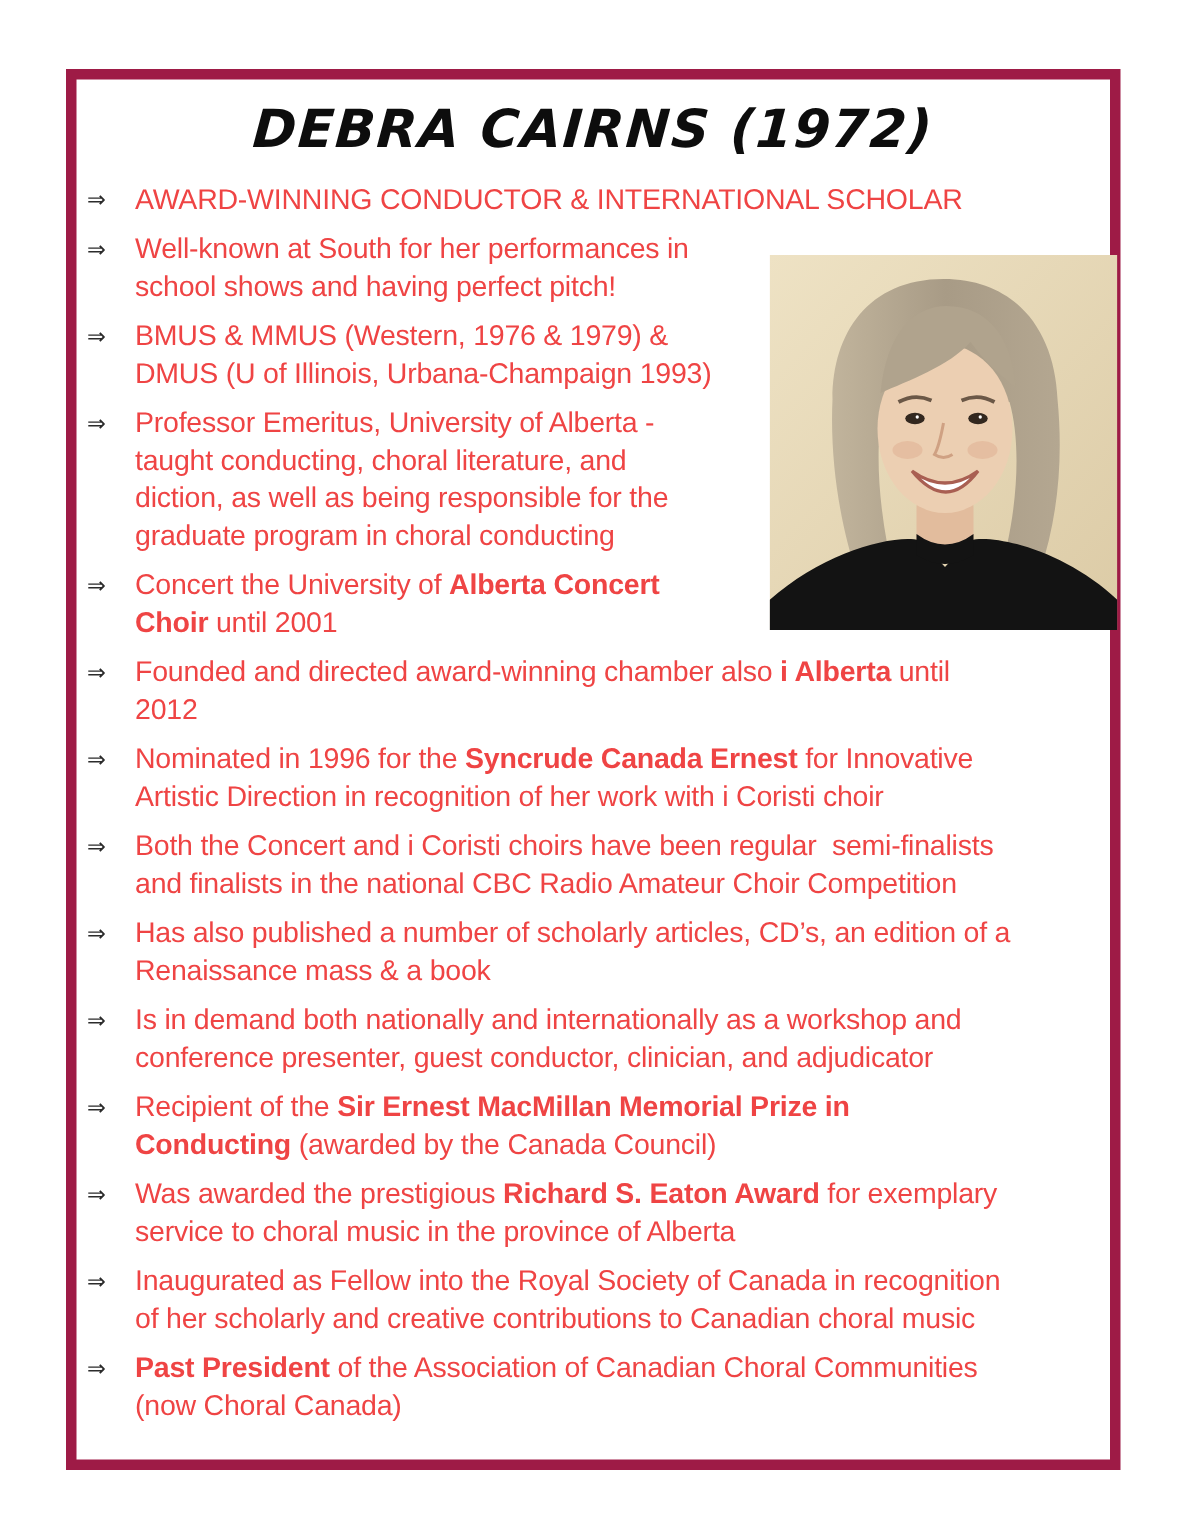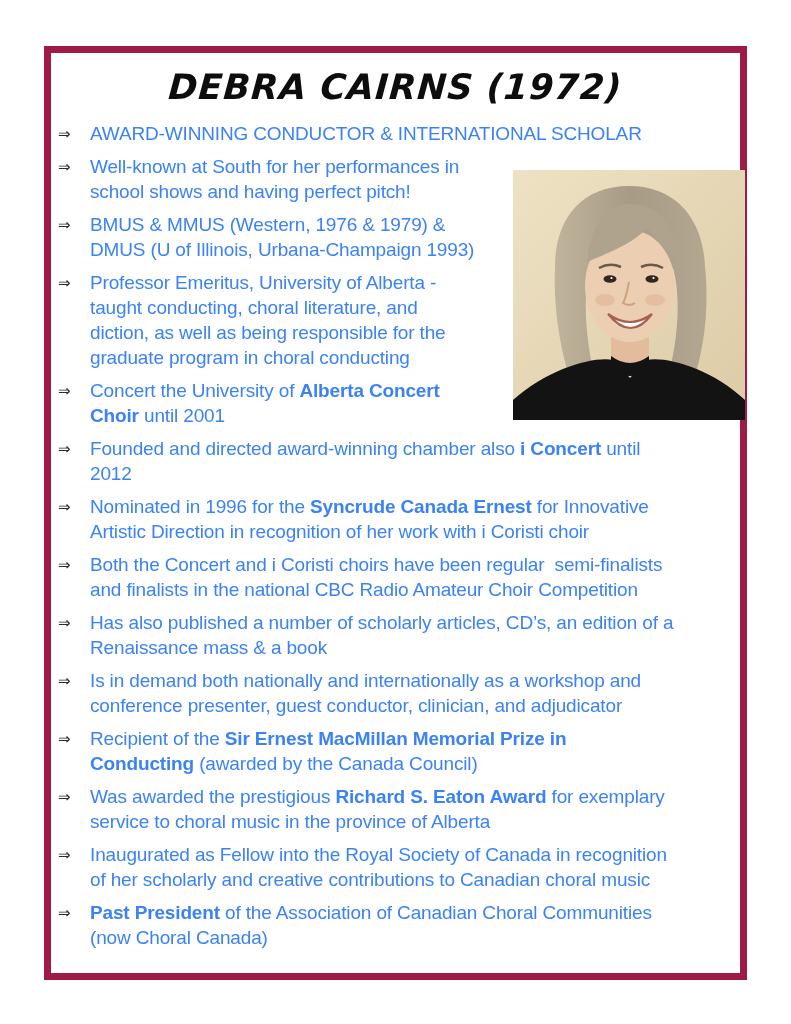--- a/index.html
+++ b/index.html
@@ -48,21 +48,21 @@
     color: #2b2b2b;
     padding-left: 2px;
     box-sizing: border-box;
   }
   .bullet-text {
     flex: 1 1 auto;
     font-size: 19px;
     line-height: 25px;
     letter-spacing: -0.15px;
     white-space: pre-wrap;
-    color: #3b82f6;
+    color: #ef4444;
   }
   .bullet-text b { font-weight: bold; }
   .portrait {
     position: absolute;
     left: 462px; top: 117px;
     width: 232px; height: 250px;
     overflow: hidden;
   }
   .portrait svg { display: block; }
 </style>
@@ -94,21 +94,21 @@
 diction, as well as being responsible for the
 graduate program in choral conducting</span></span>
       </li>
       <li class="bullet">
         <span class="arrow">⇒</span>
         <span class="bullet-text"><span>Concert the University of </span><b>Alberta Concert
 Choir</b><span> until 2001</span></span>
       </li>
       <li class="bullet">
         <span class="arrow">⇒</span>
-        <span class="bullet-text"><span>Founded and directed award-winning chamber also </span><b>i Concert</b><span> until
+        <span class="bullet-text"><span>Founded and directed award-winning chamber also </span><b>i Alberta</b><span> until
 2012</span></span>
       </li>
       <li class="bullet">
         <span class="arrow">⇒</span>
         <span class="bullet-text"><span>Nominated in 1996 for the </span><b>Syncrude Canada Ernest</b><span> for Innovative
 Artistic Direction in recognition of her work with i Coristi choir</span></span>
       </li>
       <li class="bullet">
         <span class="arrow">⇒</span>
         <span class="bullet-text"><span>Both the Concert and i Coristi choirs have been regular  semi-finalists

